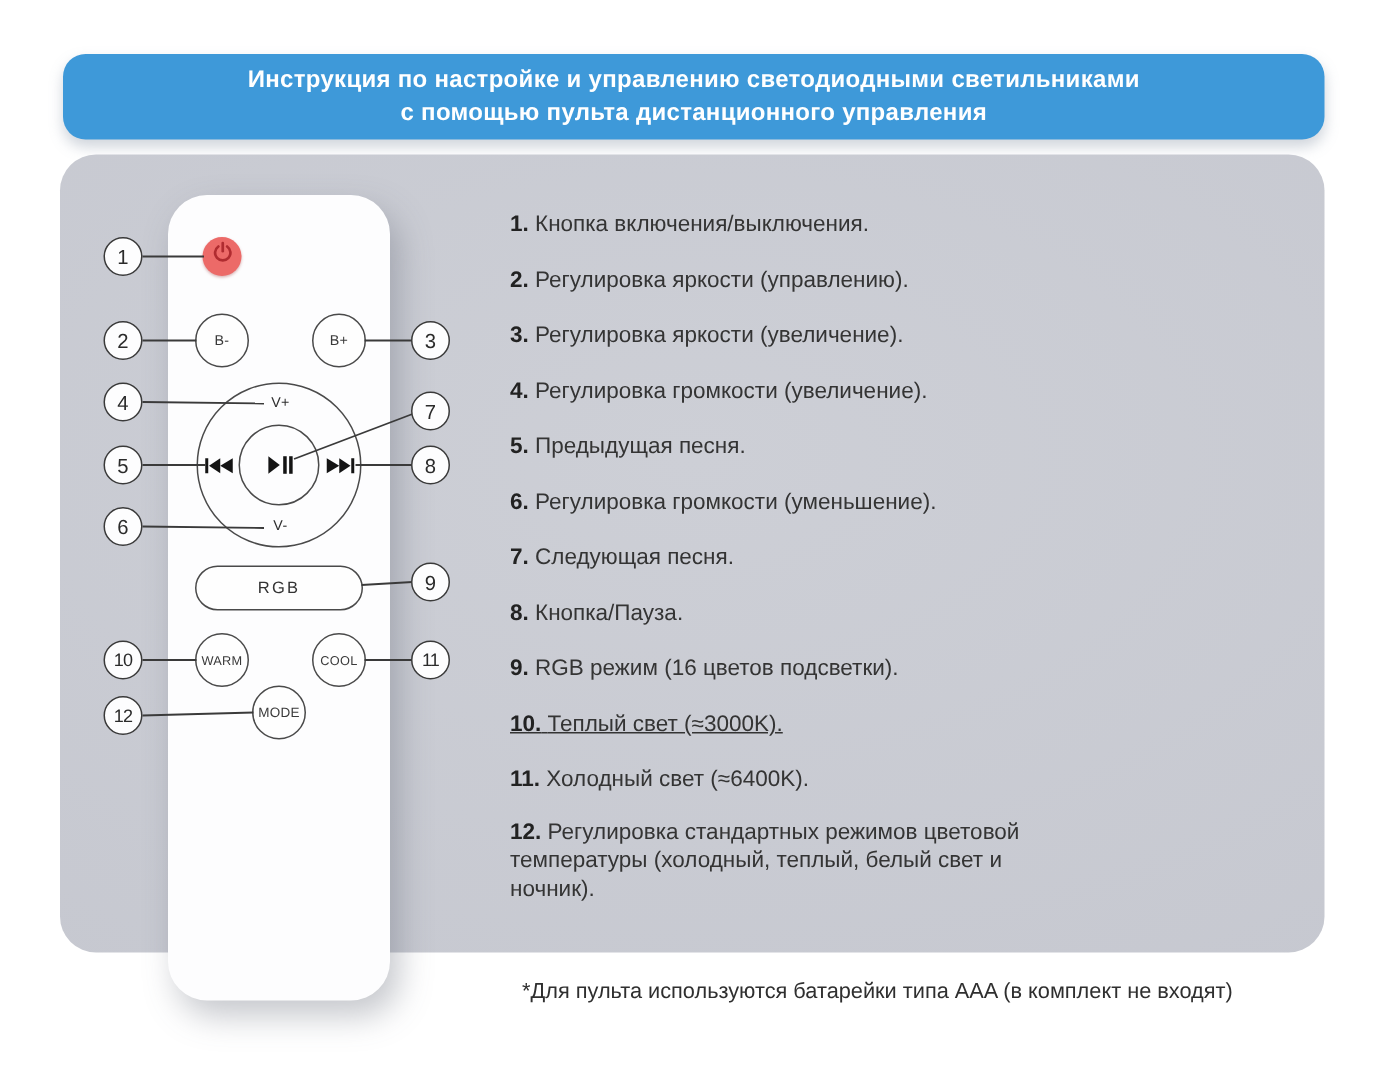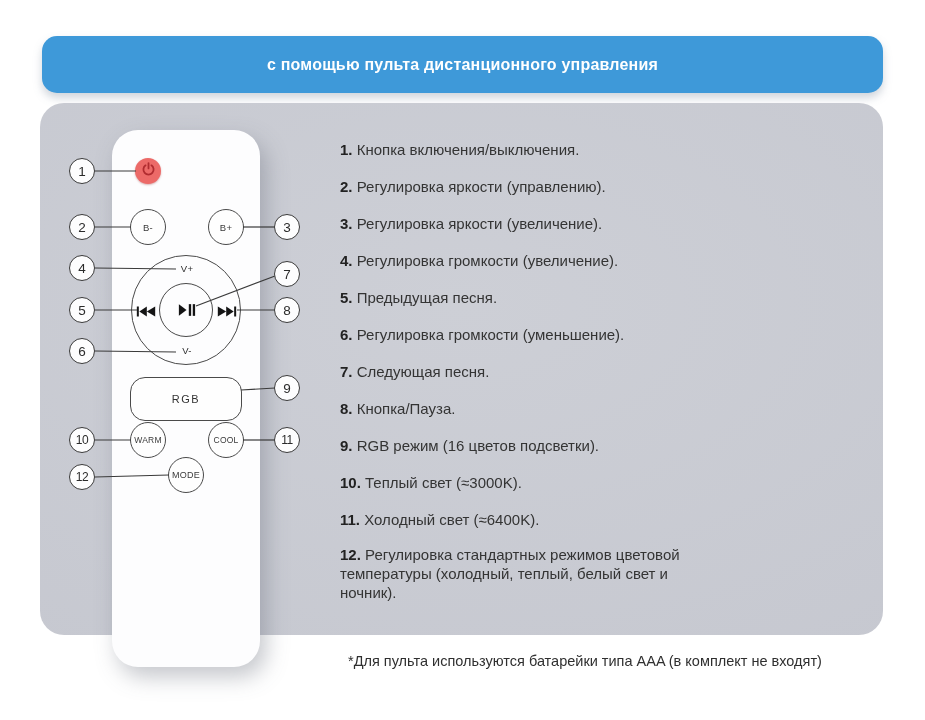--- a/index.html
+++ b/index.html
@@ -47,21 +47,21 @@
     border:1px solid #4a4a4a;box-sizing:border-box;
   }
   .ring-inner{
     left:159px;top:283px;width:54px;height:54px;border-radius:50%;
     border:1px solid #4a4a4a;box-sizing:border-box;background:#fdfdfe;
   }
   .vlabel{
     width:26px;text-align:center;font-size:9.5px;color:#2e2e2e;letter-spacing:.3px;
   }
   .rgb-btn{
-    left:130px;top:377px;width:112px;height:44px;border-radius:15px;
+    left:130px;top:377px;width:112px;height:30px;border-radius:15px;
     border:1px solid #4a4a4a;background:#fefefe;box-sizing:border-box;
     display:flex;align-items:center;justify-content:center;
     font-size:11px;letter-spacing:1.5px;color:#333;
   }
   
   .callout{
     width:26px;height:26px;border-radius:50%;background:#fdfdfe;
     border:1.4px solid #3a3a3a;box-sizing:border-box;
     display:flex;align-items:center;justify-content:center;
     font-size:13.5px;color:#2b2b2b;
@@ -75,20 +75,21 @@
   .ins b{font-weight:bold;color:#222;}
   .ins.wrap{width:352px;}
   .footnote{
     left:348px;top:653px;font-size:14.5px;color:#2f2f2f;width:560px;
   }
 </style>
 </head>
 <body>
 
 <div class="abs banner">
+  <div>Инструкция по настройке и управлению светодиодными светильниками</div>
   <div>с помощью пульта дистанционного управления</div>
 </div>
 
 <div class="abs panel"></div>
 
 <div class="abs remote"></div>
 
 <div class="abs btn-power">
   <span>
     <svg width="17" height="17" viewBox="-10 -10 20 20">
@@ -203,17 +204,17 @@
 
 <div class="abs ins" style="top:140px;"><b>1.</b> <span>Кнопка включения/выключения.</span></div>
 <div class="abs ins" style="top:177px;"><b>2.</b> <span>Регулировка яркости (управлению).</span></div>
 <div class="abs ins" style="top:214px;"><b>3.</b> <span>Регулировка яркости (увеличение).</span></div>
 <div class="abs ins" style="top:251px;"><b>4.</b> <span>Регулировка громкости (увеличение).</span></div>
 <div class="abs ins" style="top:288px;"><b>5.</b> <span>Предыдущая песня.</span></div>
 <div class="abs ins" style="top:325px;"><b>6.</b> <span>Регулировка громкости (уменьшение).</span></div>
 <div class="abs ins" style="top:362px;"><b>7.</b> <span>Следующая песня.</span></div>
 <div class="abs ins" style="top:399px;"><b>8.</b> <span>Кнопка/Пауза.</span></div>
 <div class="abs ins" style="top:436px;"><b>9.</b> <span>RGB режим (16 цветов подсветки).</span></div>
-<div class="abs ins" style="top:473px;"><b>10.</b> <span>Теплый свет (≈3000K).</span></div>
+<div class="abs ins" style="top:473px;text-decoration:underline;"><b>10.</b> <span>Теплый свет (≈3000K).</span></div>
 <div class="abs ins" style="top:510px;"><b>11.</b> <span>Холодный свет (≈6400K).</span></div>
 <div class="abs ins wrap" style="top:545px;"><b>12.</b> <span>Регулировка стандартных режимов цветовой температуры (холодный, теплый, белый свет и ночник).</span></div>
 
 <div class="abs footnote">*Для пульта используются батарейки типа AAA (в комплект не входят)</div>
 
 </body></html>

